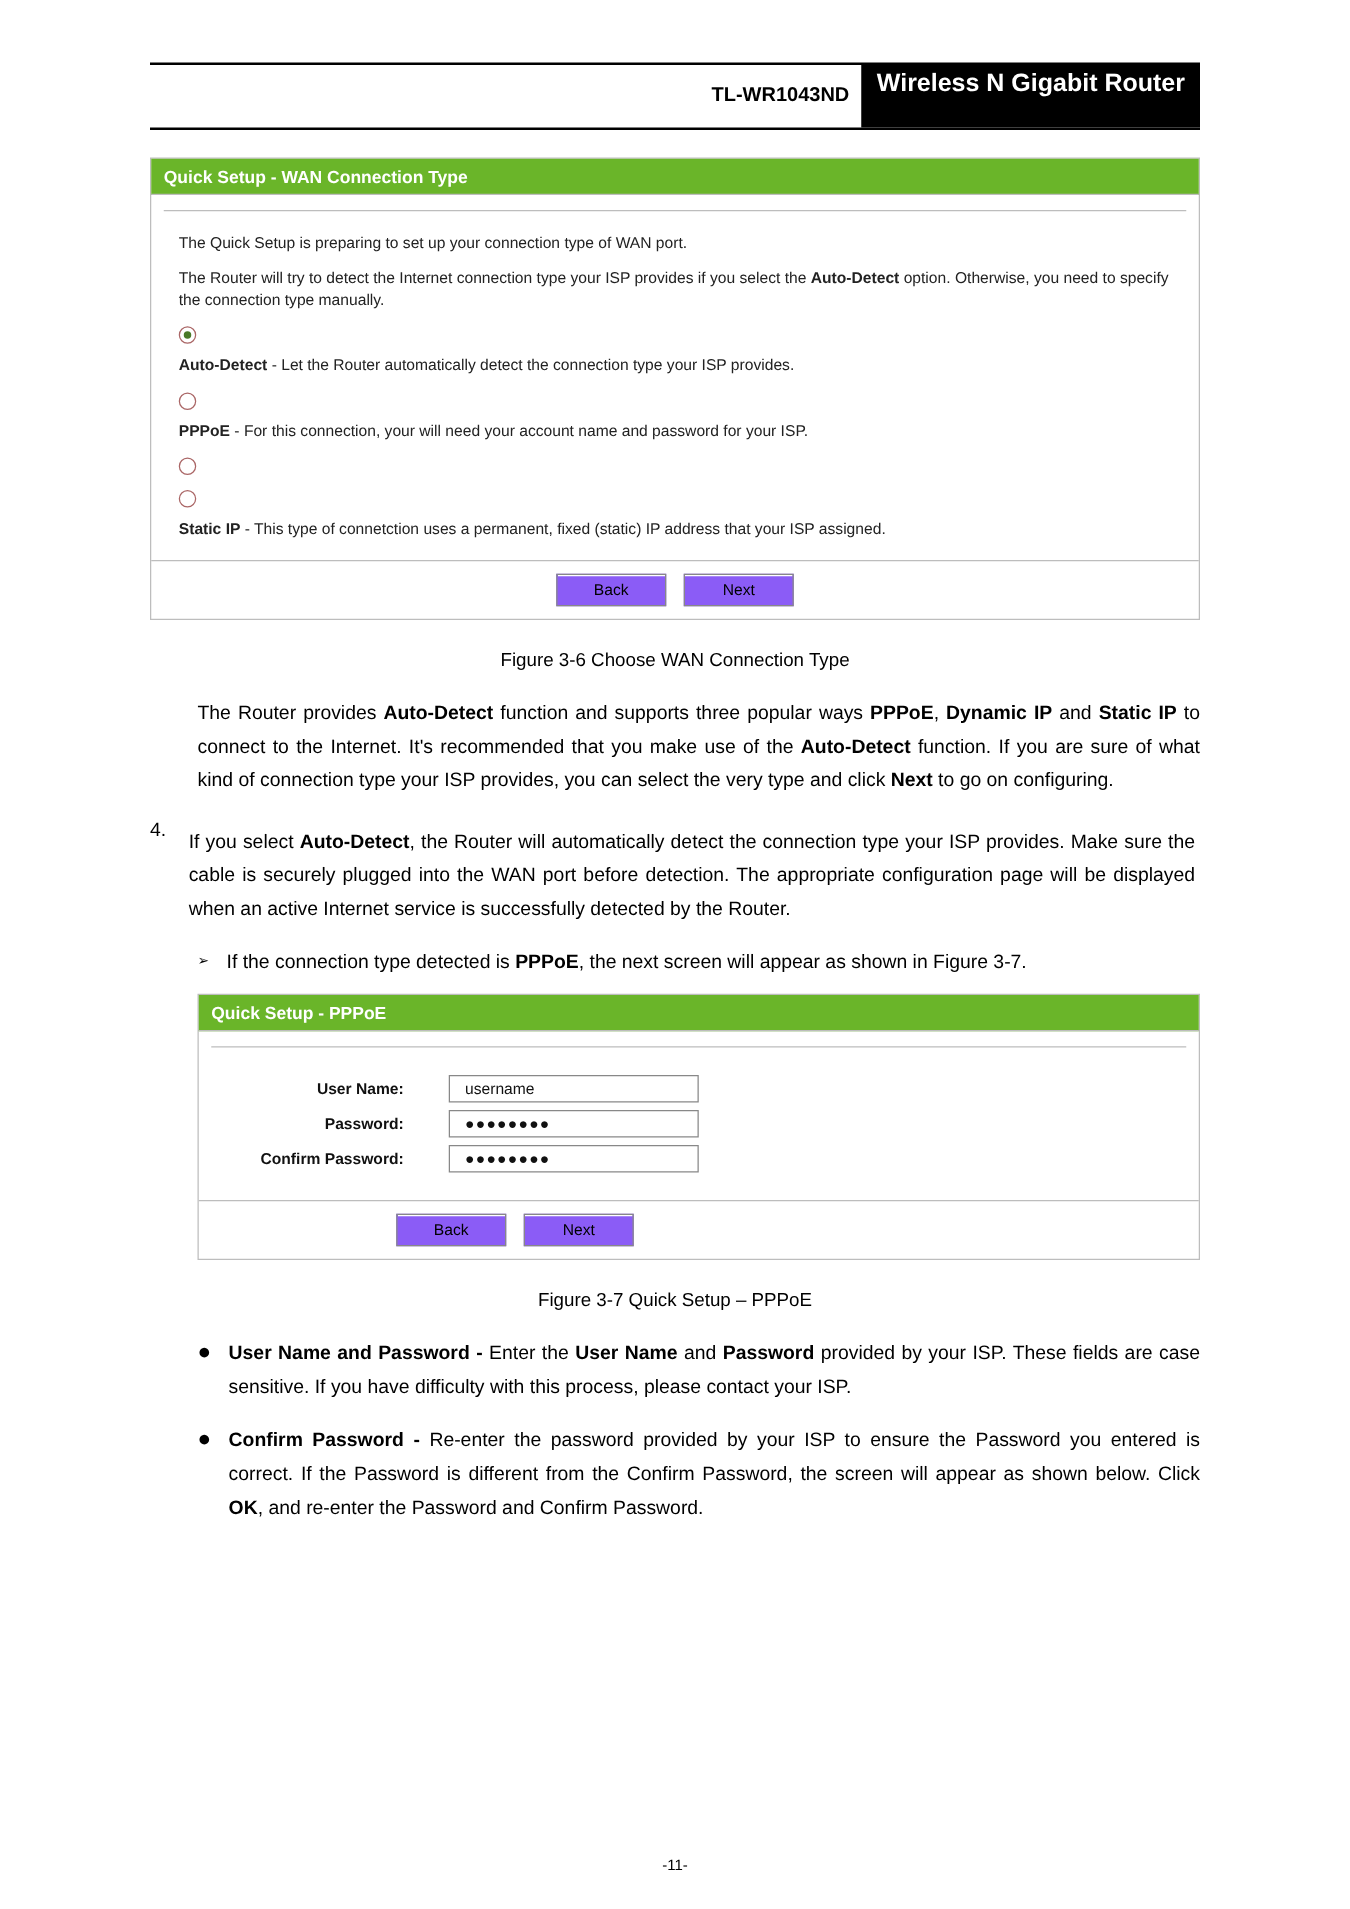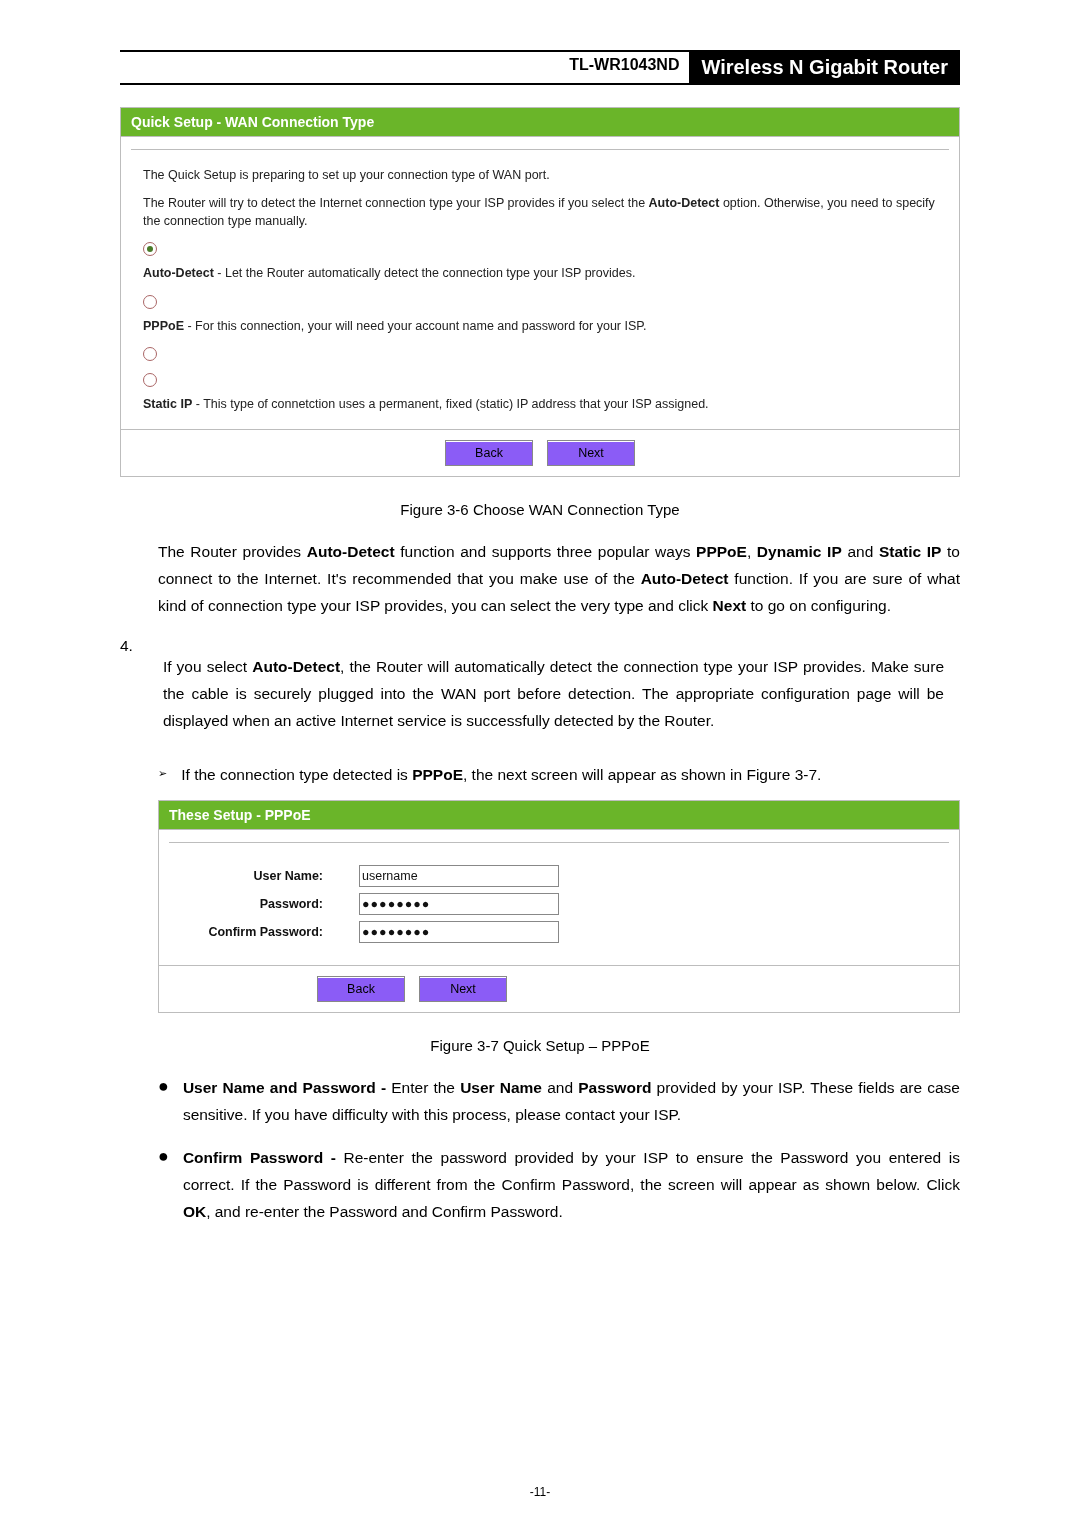--- a/index.html
+++ b/index.html
@@ -22,21 +22,21 @@
   }
   .header-row {
     display: flex;
     justify-content: flex-end;
     align-items: stretch;
     border-bottom: 2px solid #000;
   }
   .model {
     font-weight: bold;
     font-size: 16px;
-    padding: 4px 10px;
+    padding: 16px 10px;
     color: #000;
   }
   .product {
     font-weight: bold;
     font-size: 20px;
     padding: 4px 12px;
     color: #fff;
     background: #000;
   }
   
@@ -171,21 +171,21 @@
     font-weight: bold;
     font-size: 12.5px;
     color: #111;
     padding-right: 10px;
   }
   .finput {
     width: 200px;
     height: 22px;
     border: 1px solid #888;
     box-sizing: border-box;
-    padding: 0 2px;
+    padding: 0 12px;
     font-size: 12.5px;
     display: flex;
     align-items: center;
     color: #111;
     background: #fff;
   }
   .panel2-footer {
     border-top: 1px solid #bdbdbd;
     padding: 10px 0 10px 158px;
     display: flex;
@@ -242,34 +242,34 @@
   </div>
 
   <div class="caption">Figure 3-6    Choose WAN Connection Type</div>
 
   <p class="body-text" style="margin-left:38px;">
     <span>The Router provides </span><b>Auto-Detect</b><span> function and supports three popular ways </span><b>PPPoE</b><span>, </span><b>Dynamic IP</b><span> and </span><b>Static IP</b><span> to connect to the Internet. It's recommended that you make use of the </span><b>Auto-Detect</b><span> function. If you are sure of what kind of connection type your ISP provides, you can select the very type and click </span><b>Next</b><span> to go on configuring.</span>
   </p>
 
   <div class="numlist">
     <div class="num">4.</div>
-    <div class="body-text" style="margin:16px;">
+    <div class="body-text" style="margin:4px;">
       <span>If you select </span><b>Auto-Detect</b><span>, the Router will automatically detect the connection type your ISP provides. Make sure the cable is securely plugged into the WAN port before detection. The appropriate configuration page will be displayed when an active Internet service is successfully detected by the Router.</span>
     </div>
   </div>
 
   <div class="sublist">
     <div class="arrow">➢</div>
     <div class="body-text" style="margin:0;">
       <span>If the connection type detected is </span><b>PPPoE</b><span>, the next screen will appear as shown in Figure 3-7.</span>
     </div>
   </div>
 
   <div class="panel2">
-    <div class="panel-title">These Setup - PPPoE</div>
+    <div class="panel-title">Quick Setup - PPPoE</div>
     <div class="panel-sep"></div>
     <div class="form-area">
       <div class="frow">
         <div class="flabel">User Name:</div>
         <div class="finput">username</div>
       </div>
       <div class="frow">
         <div class="flabel">Password:</div>
         <div class="finput" style="letter-spacing:1px;">●●●●●●●●</div>
       </div>

